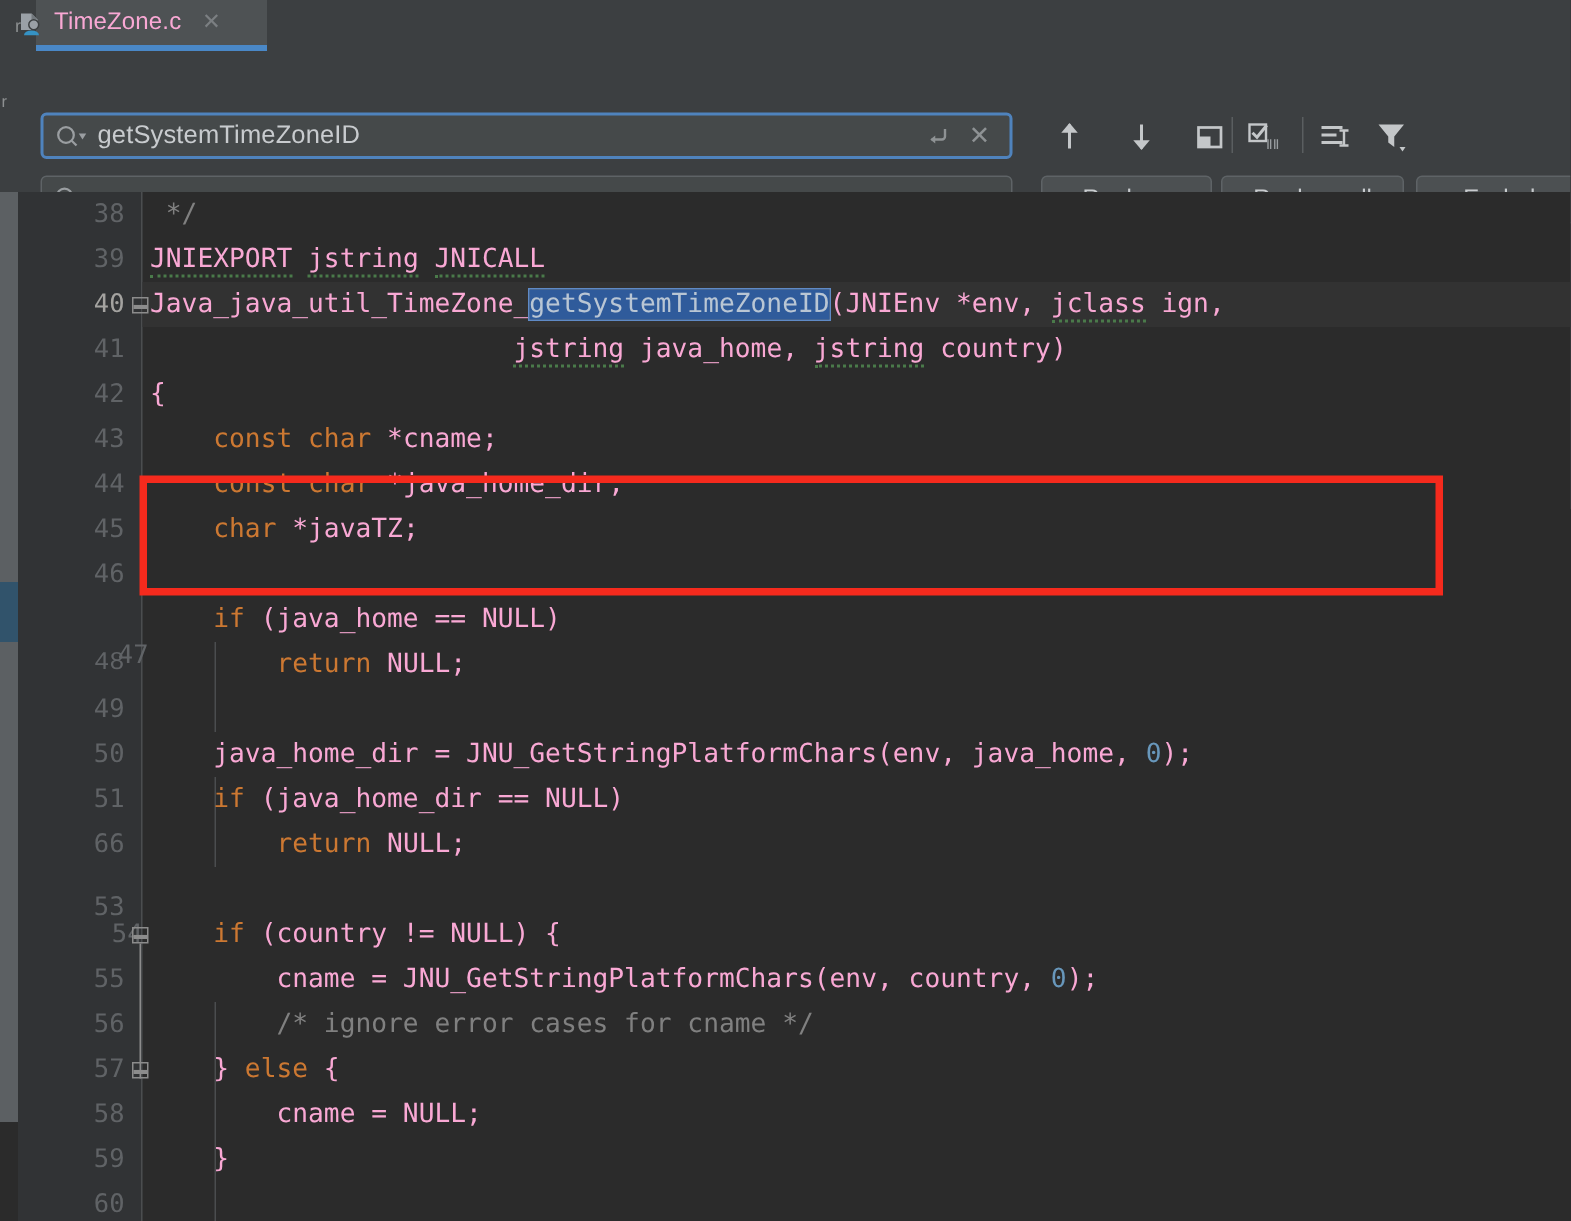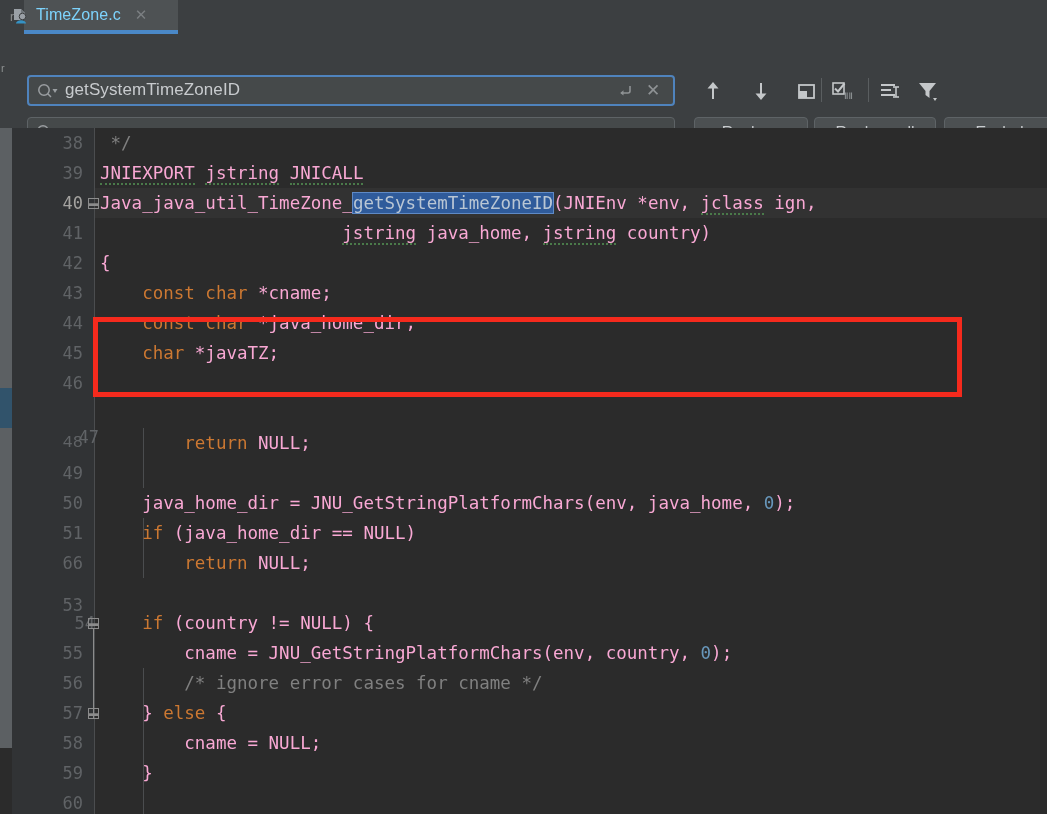--- a/index.html
+++ b/index.html
@@ -51,21 +51,21 @@
   }
   .tab-icon {
     position: absolute;
     left: 12px; top: 7px;
     width: 18px; height: 18px;
   }
   .tab-label {
     position: absolute;
     left: 36px; top: 6px;
     font-size: 16px;
-    color: #7dd3fc;
+    color: #f9a8d4;
     letter-spacing: .1px;
     white-space: nowrap;
   }
   .tab-close {
     position: absolute;
     left: 134px; top: 8px;
     width: 14px; height: 14px;
     color: #7b7f82;
     font-size: 15px;
     line-height: 14px;
@@ -446,20 +446,21 @@
     <div class="codeline" style="top:120px;"><span class="def">{</span></div>
 
     <div class="codeline" style="top:150px;"><span class="kw">    const char</span><span class="def"> *cname;</span></div>
 
     <div class="codeline" style="top:180px;"><span class="kw">    const char</span><span class="def"> *java_home_dir;</span></div>
 
     <div class="codeline" style="top:210px;"><span class="kw">    char</span><span class="def"> *javaTZ;</span></div>
 
     <div class="codeline" style="top:240px;"></div>
 
+    <div class="codeline" style="top:270px;"><span class="kw">    if</span><span class="def"> (java_home == NULL)</span></div>
 
     <div class="codeline" style="top:300px;"><span class="kw">        return</span><span class="def"> NULL;</span></div>
 
     <div class="codeline" style="top:330px;"></div>
 
     <div class="codeline" style="top:360px;"><span class="def">    java_home_dir = JNU_GetStringPlatformChars(env, java_home, </span><span class="num">0</span><span class="def">);</span></div>
 
     <div class="codeline" style="top:390px;"><span class="kw">    if</span><span class="def"> (java_home_dir == NULL)</span></div>
 
     <div class="codeline" style="top:420px;"><span class="kw">        return</span><span class="def"> NULL;</span></div>

